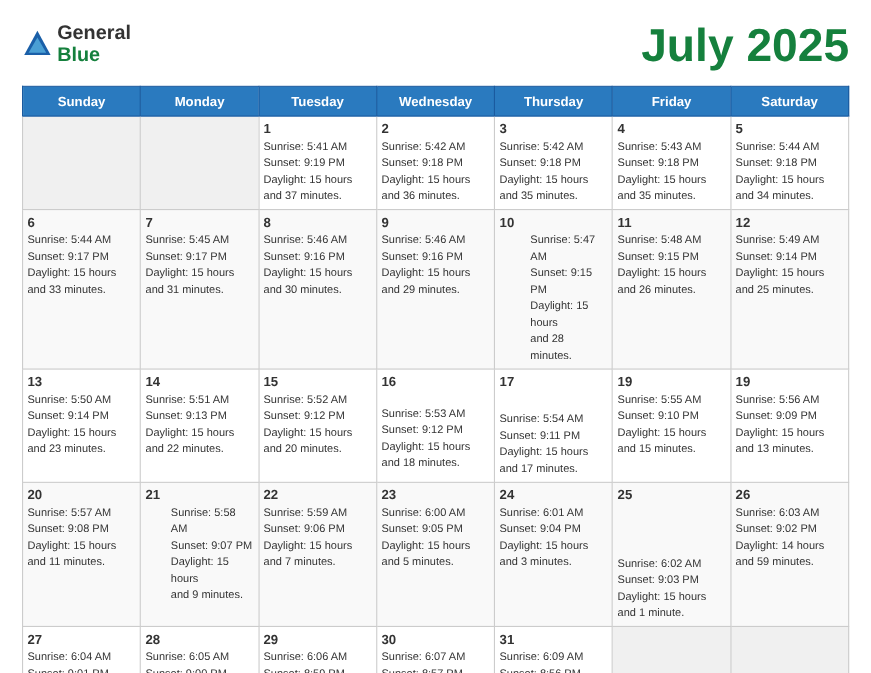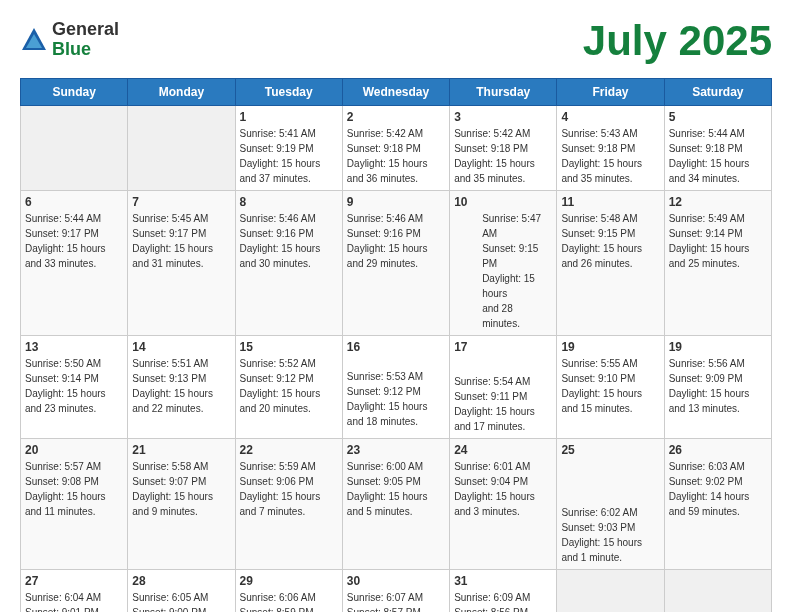--- a/index.html
+++ b/index.html
@@ -271,21 +271,21 @@
       <tr>
         <td>
           <div class="day-number">20</div>
           <div class="day-info" style="white-space: pre-line;">Sunrise: 5:57 AM
 Sunset: 9:08 PM
 Daylight: 15 hours
 and 11 minutes.</div>
         </td>
         <td>
           <div class="day-number">21</div>
-          <div class="day-info" style="white-space: pre-line;">Sunrise: 5:58 AM
+          <div class="day-info" style="white-space: pre-line; margin-left: 23px;">Sunrise: 5:58 AM
 Sunset: 9:07 PM
 Daylight: 15 hours
 and 9 minutes.</div>
         </td>
         <td>
           <div class="day-number">22</div>
           <div class="day-info" style="white-space: pre-line;">Sunrise: 5:59 AM
 Sunset: 9:06 PM
 Daylight: 15 hours
 and 7 minutes.</div>

